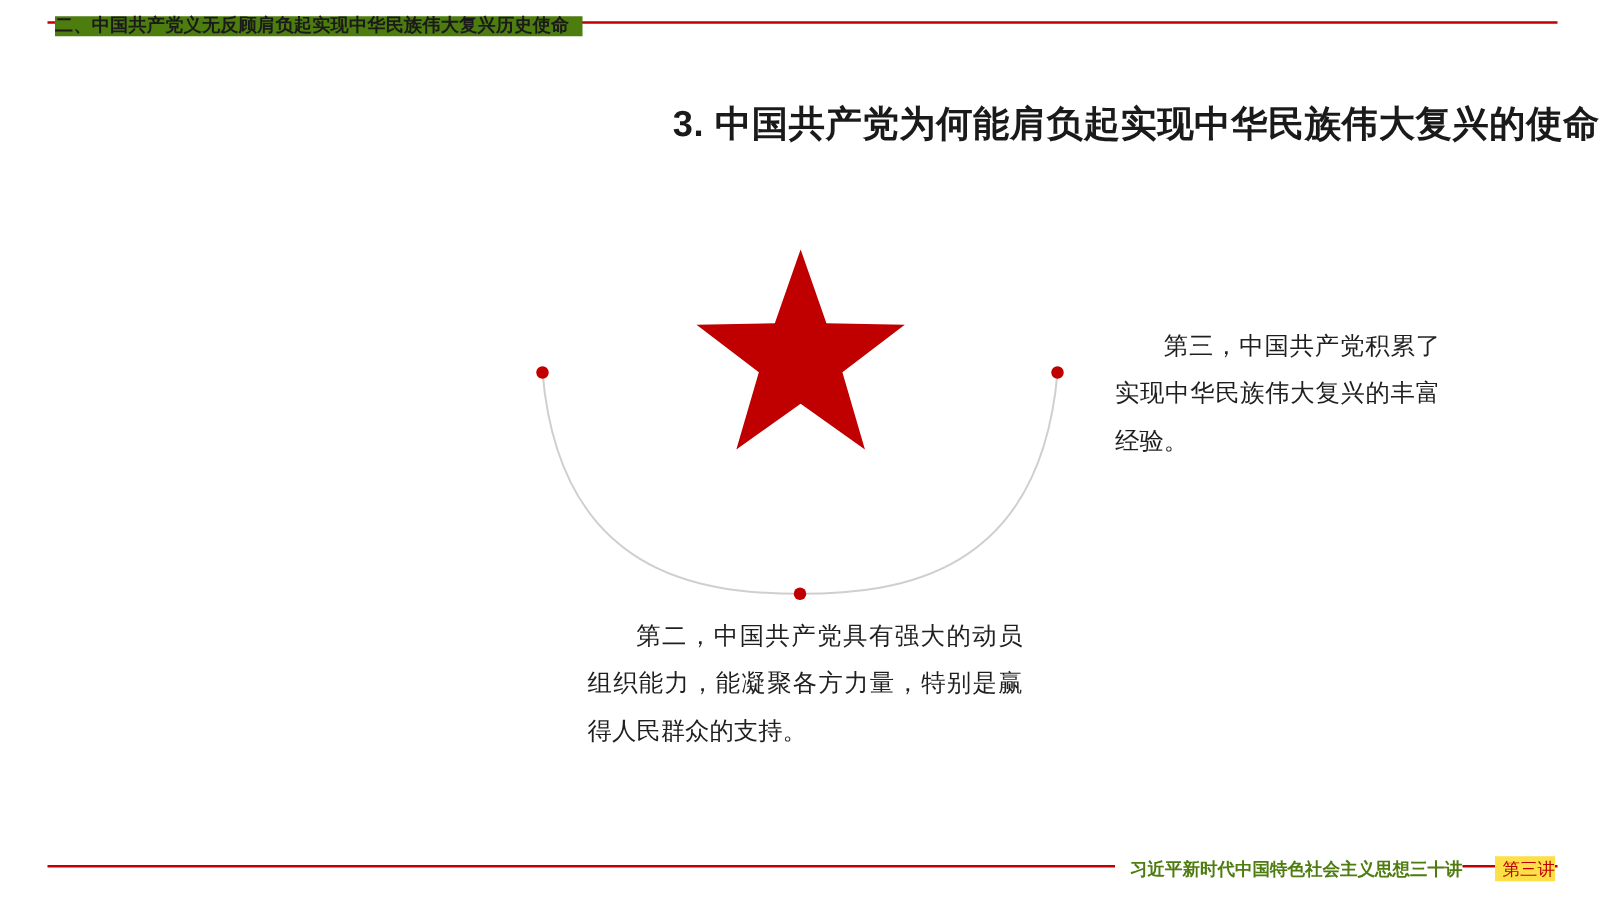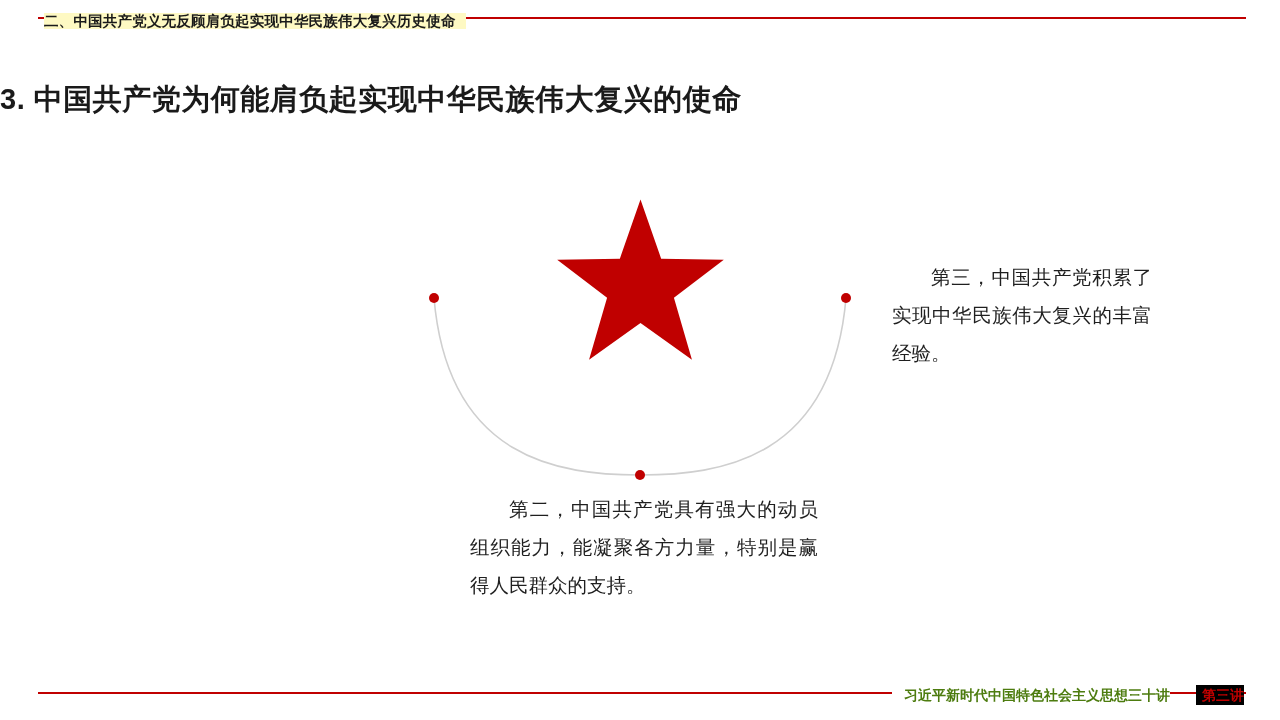--- a/index.html
+++ b/index.html
@@ -29,37 +29,37 @@
     top: 17px;
     left: 38px;
     width: 1208px;
     height: 2px;
     background: #c00000;
   }
   .header-title {
     position: absolute;
     top: 13px;
     left: 44px;
-    background: #fef9c3;
+    background: #4d7c0f;
     padding: 0 10px 0 0;
     font-size: 14.5px;
     font-weight: bold;
     color: #1a1a1a;
     letter-spacing: 0.2px;
     white-space: nowrap;
     line-height: 16px;
   }
 
   
   .main-title {
     position: absolute;
     top: 80px;
     left: 0;
     width: 1280px;
-    text-align: left;
+    text-align: right;
     font-size: 29px;
     font-weight: bold;
     color: #1a1a1a;
     letter-spacing: 0.5px;
   }
 
   
   .diagram {
     position: absolute;
     top: 170px;
@@ -135,24 +135,24 @@
     font-size: 14px;
     font-weight: bold;
     color: #4d7c0f;
     white-space: nowrap;
     line-height: 20px;
   }
   .footer-lecture {
     position: absolute;
     bottom: 15px;
     right: 36px;
-    background: #000000;
+    background: #fde047;
     padding-left: 6px;
     font-size: 14px;
-    font-weight: bold;
+    font-weight: normal;
     color: #c00000;
     white-space: nowrap;
     line-height: 20px;
   }
 </style>
 </head>
 <body>
 
 <div class="slide-header">
   <div class="header-bar-top"></div>

